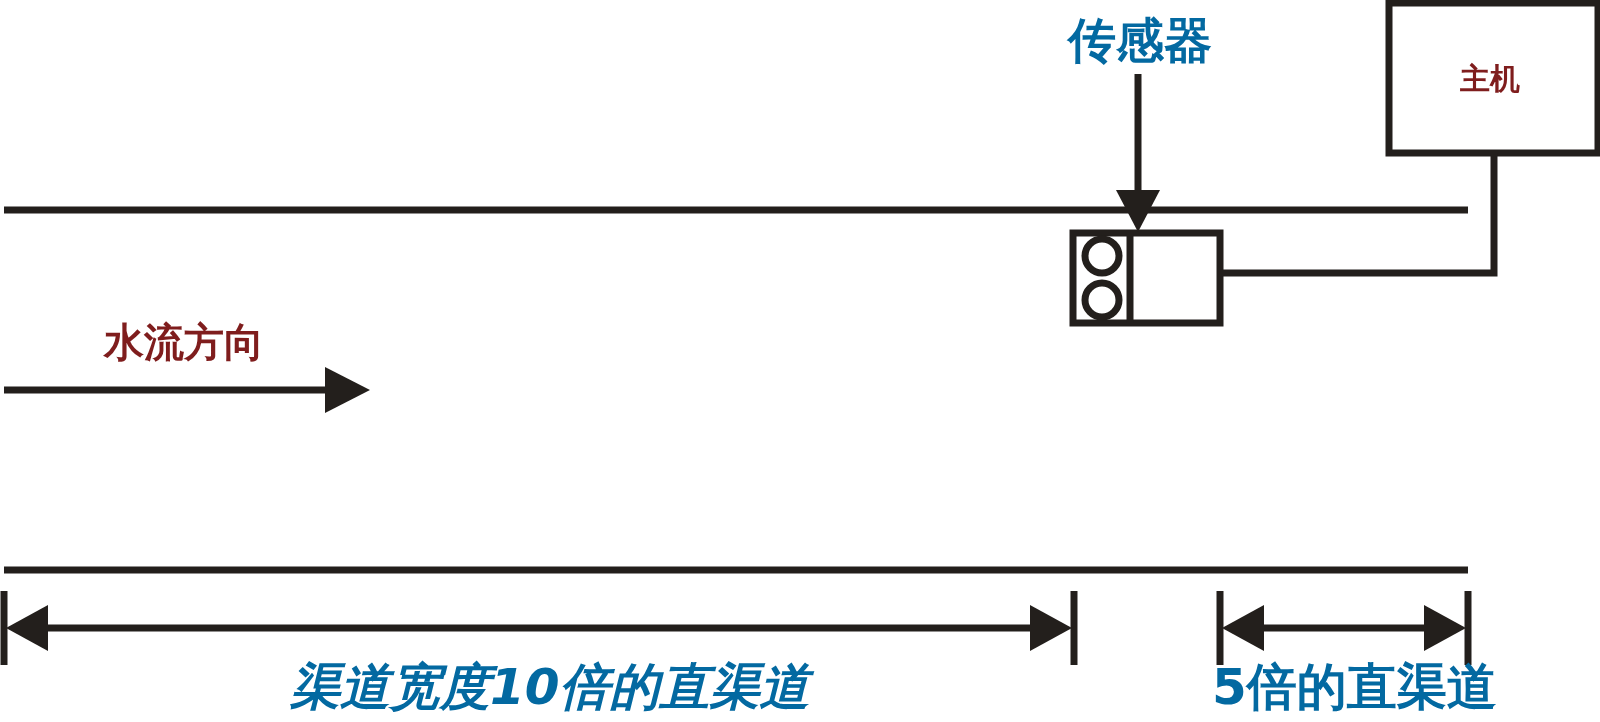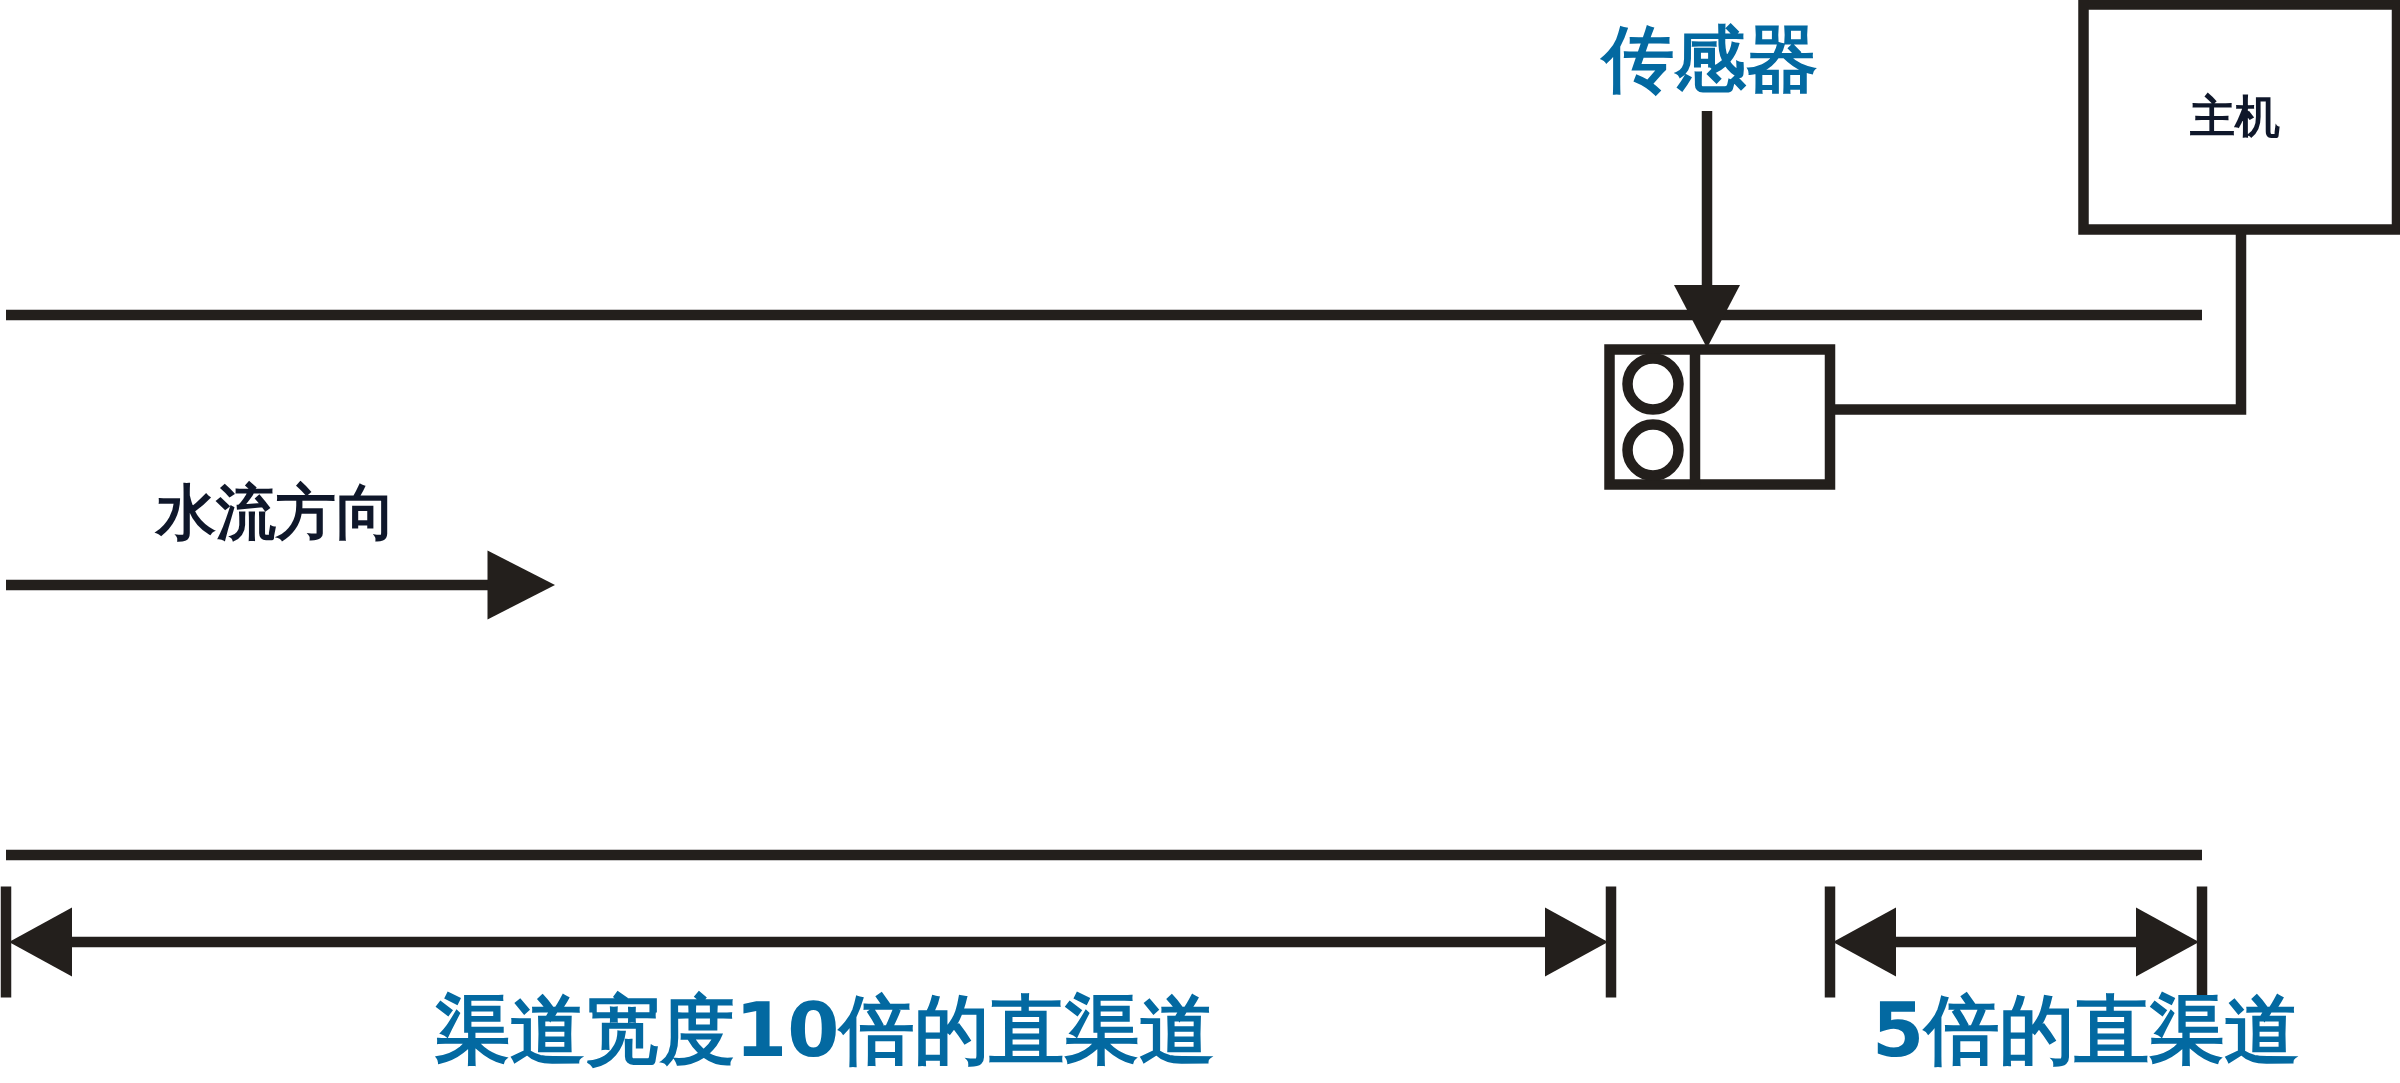--- a/index.html
+++ b/index.html
@@ -1,20 +1,20 @@
 <!DOCTYPE html>
 <html><head>
 <meta charset="utf-8">
 <style>
   html, body { margin: 0; padding: 0; background: #ffffff; }
   body { width: 1600px; height: 722px; overflow: hidden; position: relative; font-family: "DejaVu Sans", sans-serif; }
   svg { position: absolute; left: 0; top: 0; }
   .lbl { position: absolute; font-weight: bold; white-space: nowrap; line-height: 1; font-family: "DejaVu Sans", sans-serif; }
   .pink { color: #0369a1; }
-  .dark { color: #0f172a; }
+  .dark { color: #7f1d1d; }
 </style>
 </head>
 <body>
 
 <svg width="1600" height="722" viewBox="0 0 1600 722" xmlns="http://www.w3.org/2000/svg">
   <g stroke="#231f1c" stroke-width="7" fill="none">
 
     <line x1="4" y1="210" x2="1468" y2="210"></line>
     <line x1="4" y1="570" x2="1468" y2="570"></line>
 
@@ -50,14 +50,14 @@
     <polygon points="1072,628 1030,605 1030,651"></polygon>
 
     <polygon points="1222,628 1264,605 1264,651"></polygon>
     <polygon points="1466,628 1424,605 1424,651"></polygon>
   </g>
 </svg>
 
 <div class="lbl pink" style="left:1068px; top:16px; font-size:48px;">传感器</div>
 <div class="lbl dark" style="left:1460px; top:64px; font-size:30px;">主机</div>
 <div class="lbl dark" style="left:104px; top:322px; font-size:40px;">水流方向</div>
-<div class="lbl pink" style="left:290px; top:662px; font-size:50px;">渠道宽度10倍的直渠道</div>
-<div class="lbl pink" style="left:1212px; top:662px; font-size:50px;margin-left:36px;">5倍的直渠道</div>
+<div class="lbl pink" style="left:290px; top:662px; font-size:50px;font-style:italic;">渠道宽度10倍的直渠道</div>
+<div class="lbl pink" style="left:1212px; top:662px; font-size:50px;">5倍的直渠道</div>
 
 </body></html>

